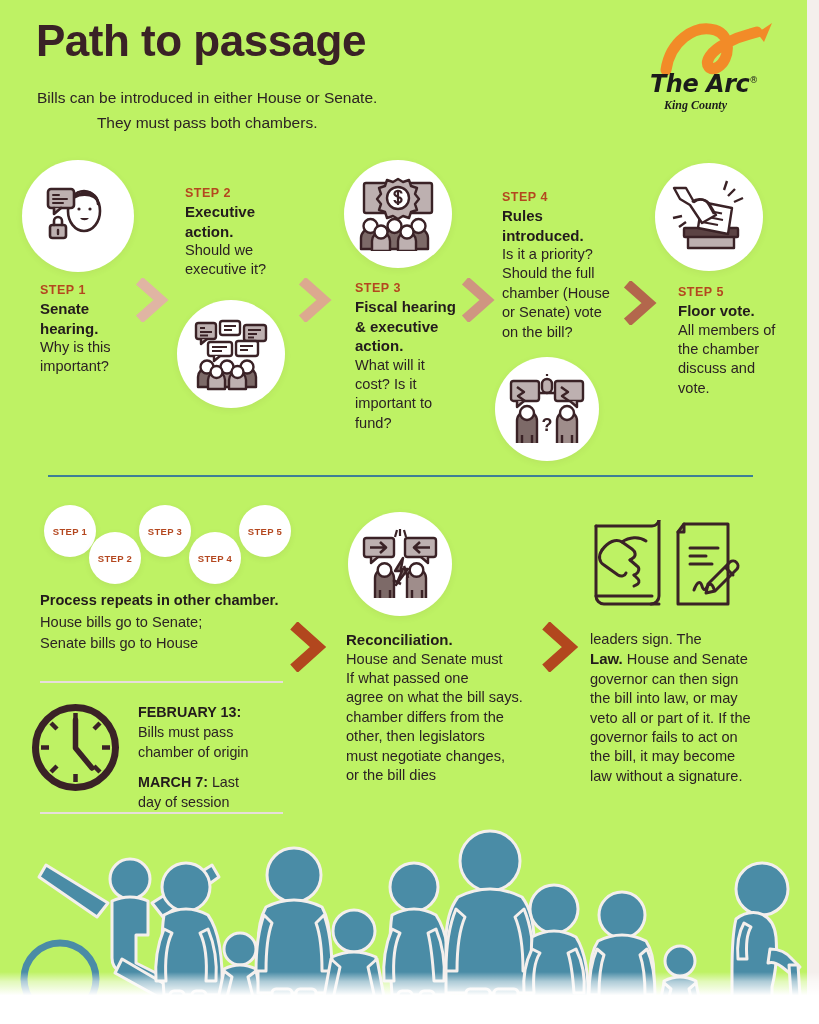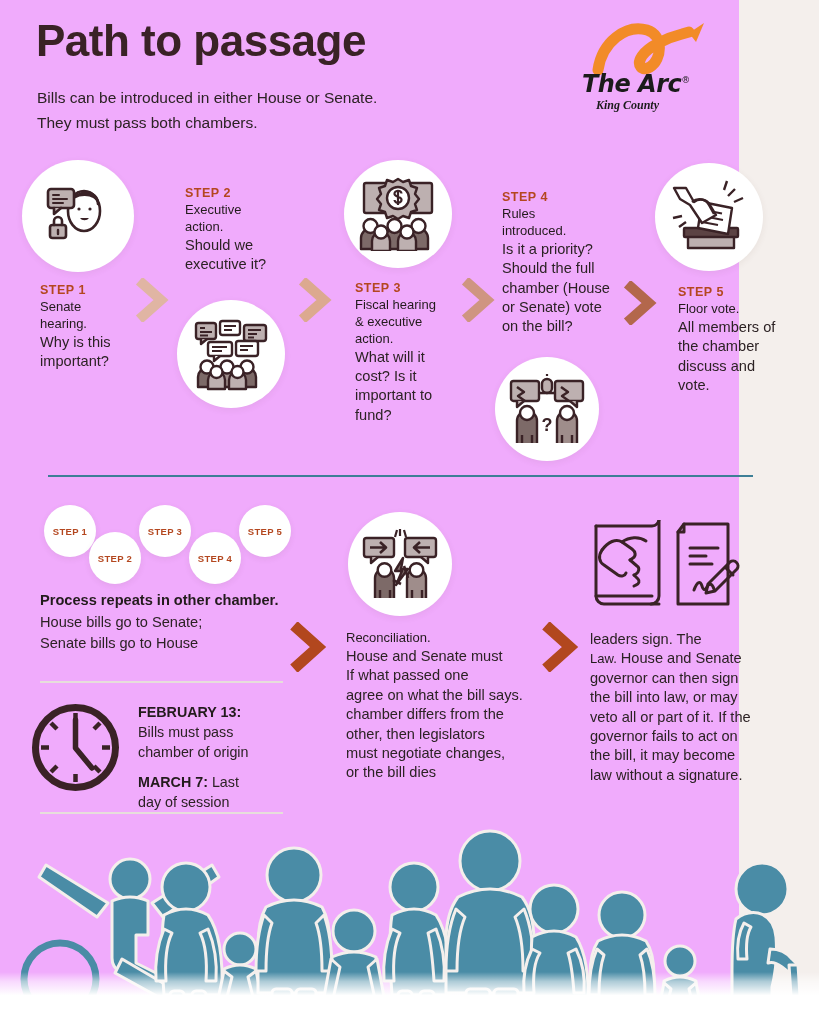--- a/index.html
+++ b/index.html
@@ -2,31 +2,31 @@
 <html><head>
 <meta charset="utf-8">
 <style>
   * { box-sizing: border-box; margin: 0; padding: 0; }
   html, body {
     width: 819px; height: 1024px;
     background: #f4efec;
     font-family: "Liberation Sans", sans-serif;
     overflow: hidden;
   }
-  .page { position: relative; width: 739px; height: 1024px; background: #f0abfc; }
+  .page { position: relative; width: 807px; height: 1024px; background: #bef264; }
 
   
   .title {
     position: absolute; left: 36px; top: 18px;
     font-size: 44px; font-weight: 700; letter-spacing: -0.5px;
     color: #3a2226; line-height: 1.05;
   }
   .subtitle {
     position: absolute; left: 37px; top: 86px;
-    font-size: 15.5px; line-height: 1.6; color: #2c2224;
+    font-size: 15.5px; line-height: 1.6; color: #2c2224; text-align: center;
   }
   .logo { position: absolute; right: 20px; top: 20px; width: 145px; height: 95px; }
   .logo .swoosh { position: absolute; left: 18px; top: 0px; width: 125px; height: 55px; }
   .logo .arc-name {
     position: absolute; left: 8px; top: 50px;
     font-family: "DejaVu Sans", sans-serif;
     font-size: 24px; font-weight: 700; font-style: italic;
     color: #1b1b1b; letter-spacing: -0.5px;
   }
   .logo .arc-name .reg { font-size: 9px; vertical-align: super; font-weight: 400; }
@@ -42,21 +42,21 @@
     box-shadow: 0 2px 7px rgba(80,50,40,0.07);
     display: flex; align-items: center; justify-content: center;
   }
   .circle-icon svg { display: block; }
 
   .step-block { position: absolute; }
   .step-label {
     font-size: 12.5px; font-weight: 700; letter-spacing: 0.5px;
     color: #b4471f; margin-bottom: 2px;
   }
-  .step-head { font-size: 13px; font-weight: 400; color: #231b1c; line-height: 1.3; }
+  .step-head { font-size: 15px; font-weight: 700; color: #231b1c; line-height: 1.3; }
   .step-body { font-size: 14.6px; font-weight: 400; color: #2c2224; line-height: 1.33; }
 
   .chev { position: absolute; }
 
   
   .rule-teal {
     position: absolute; left: 48px; top: 475px; width: 705px;
     height: 2px; background: #3d7f96;
   }
   .rule-thin {

